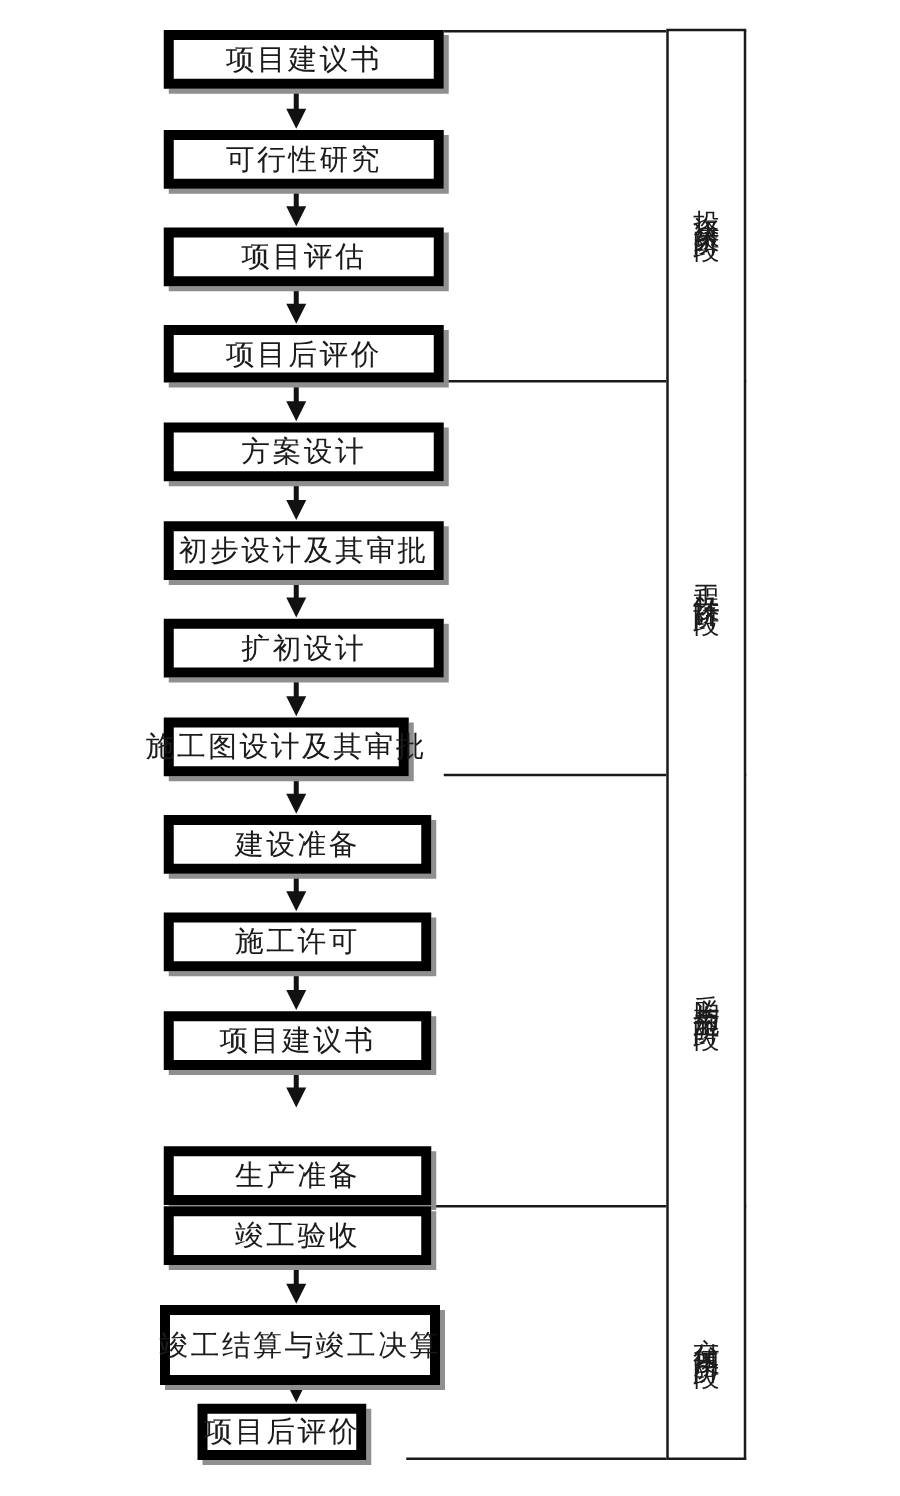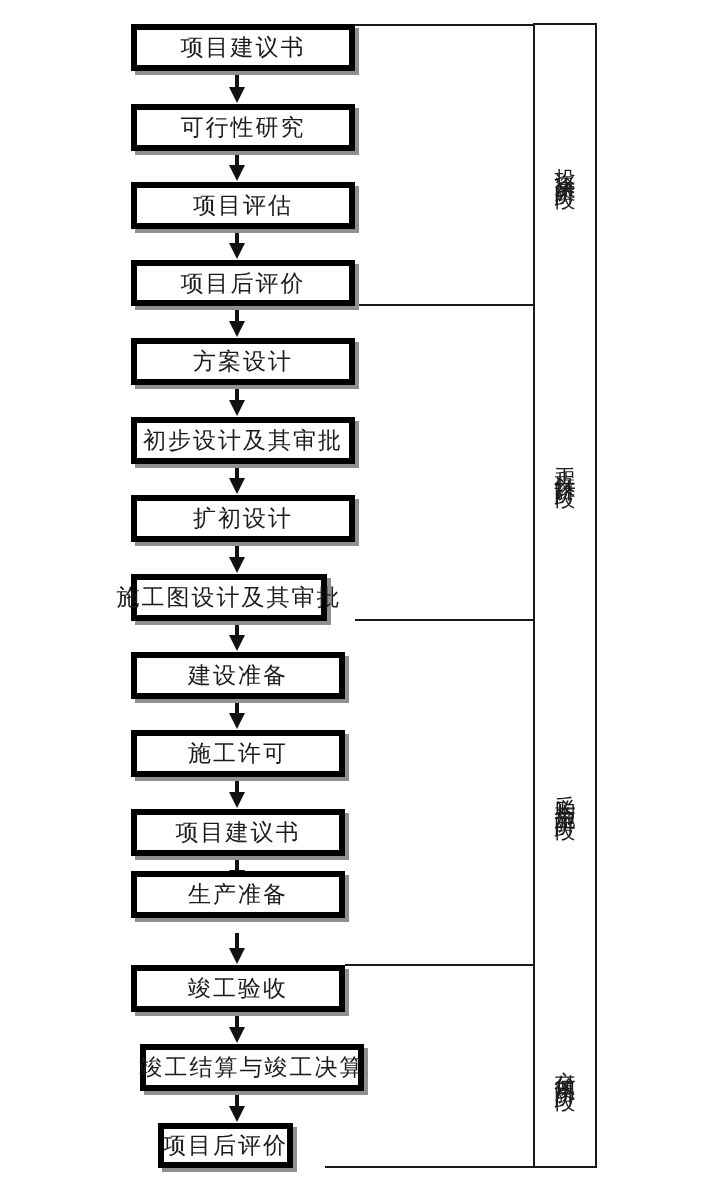--- a/index.html
+++ b/index.html
@@ -12,21 +12,21 @@
     width: 720px;
     height: 1197px;
     background: #ffffff;
     font-family: "Liberation Serif", "DejaVu Serif", serif;
     overflow: hidden;
   }
   .box {
     position: absolute;
     box-sizing: border-box;
     background: #ffffff;
-    border: 6px solid #000000;
+    border: 8px solid #000000;
     box-shadow: 4px 4px 0 #8f8f8f;
     display: flex;
     align-items: center;
     justify-content: center;
     z-index: 3;
   }
   .box span {
     font-size: 23px;
     letter-spacing: 2px;
     color: #1b1b1b;
@@ -115,27 +115,27 @@
   </div>
   <div class="box" style="left:131px;top:652px;width:214px;height:47px">
     <span>建设准备</span>
   </div>
   <div class="box" style="left:131px;top:730px;width:214px;height:47px">
     <span>施工许可</span>
   </div>
   <div class="box" style="left:131px;top:809px;width:214px;height:47px">
     <span>项目建议书</span>
   </div>
-  <div class="box" style="left:131px;top:871px;width:214px;height:47px">
+  <div class="box" style="left:131px;top:917px;width:214px;height:47px">
     <span>生产准备</span>
   </div>
   <div class="box" style="left:131px;top:965px;width:214px;height:47px">
     <span>竣工验收</span>
   </div>
-  <div class="box" style="left:140px;top:1044px;width:224px;height:47px">
+  <div class="box" style="left:128px;top:1044px;width:224px;height:64px">
     <span>竣工结算与竣工决算</span>
   </div>
   <div class="box" style="left:158px;top:1123px;width:135px;height:45px">
     <span>项目后评价</span>
   </div>
 
   <div class="arrow-shaft" style="top:70px;height:20px"></div>
   <div class="arrow-head" style="top:87px"></div>
 
   <div class="arrow-shaft" style="top:150px;height:18px"></div>

